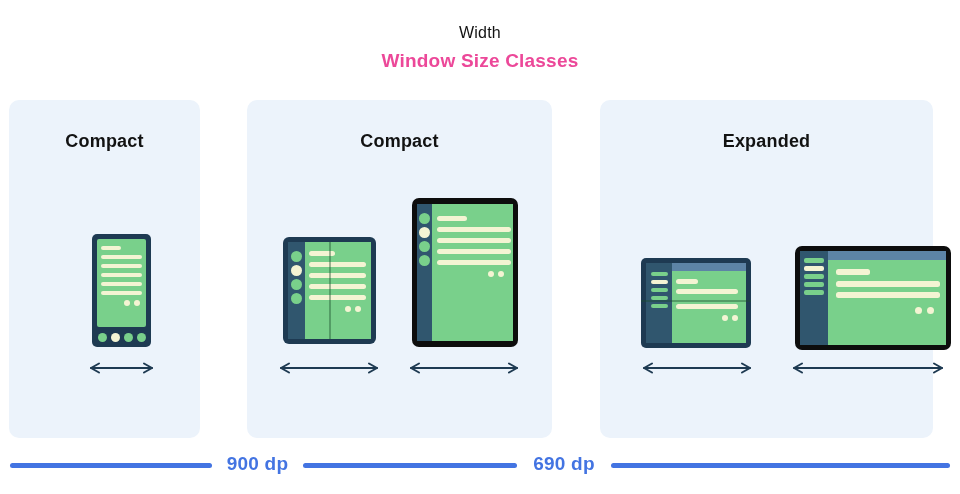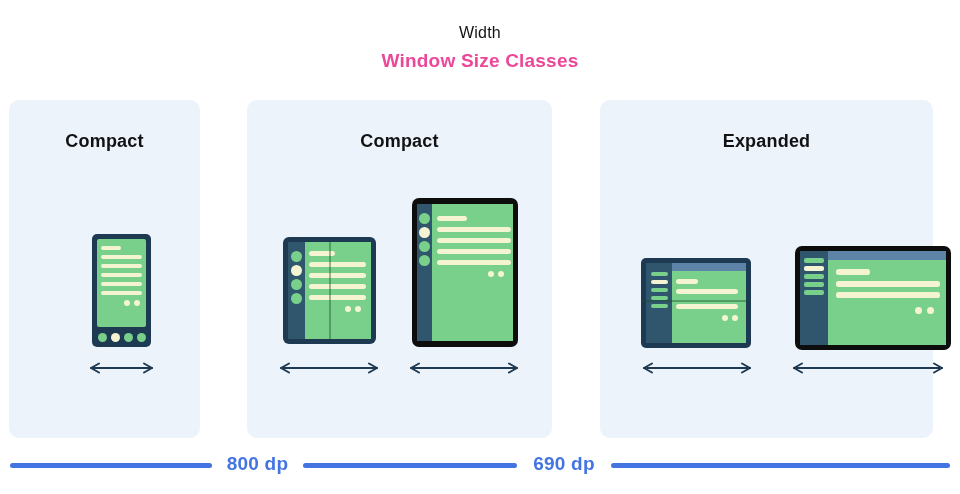--- a/index.html
+++ b/index.html
@@ -242,17 +242,17 @@
   </svg>
   <svg class="arrow" style="left:191px; top:261px" width="154" height="14">
     <line x1="3" y1="7" x2="151" y2="7"></line>
     <polyline points="11,2.5 3,7 11,11.5"></polyline>
     <polyline points="143,2.5 151,7 143,11.5"></polyline>
   </svg>
 </div>
 
 <div class="ruler">
   <div class="seg" style="left:10px; width:202px"></div>
-  <div class="bp-label" style="left:212px; width:91px">800 dp</div>
+  <div class="bp-label" style="left:212px; width:91px">900 dp</div>
   <div class="seg" style="left:303px; width:214px"></div>
   <div class="bp-label" style="left:517px; width:94px">690 dp</div>
   <div class="seg" style="left:611px; width:339px"></div>
 </div>
 
 </body></html>

